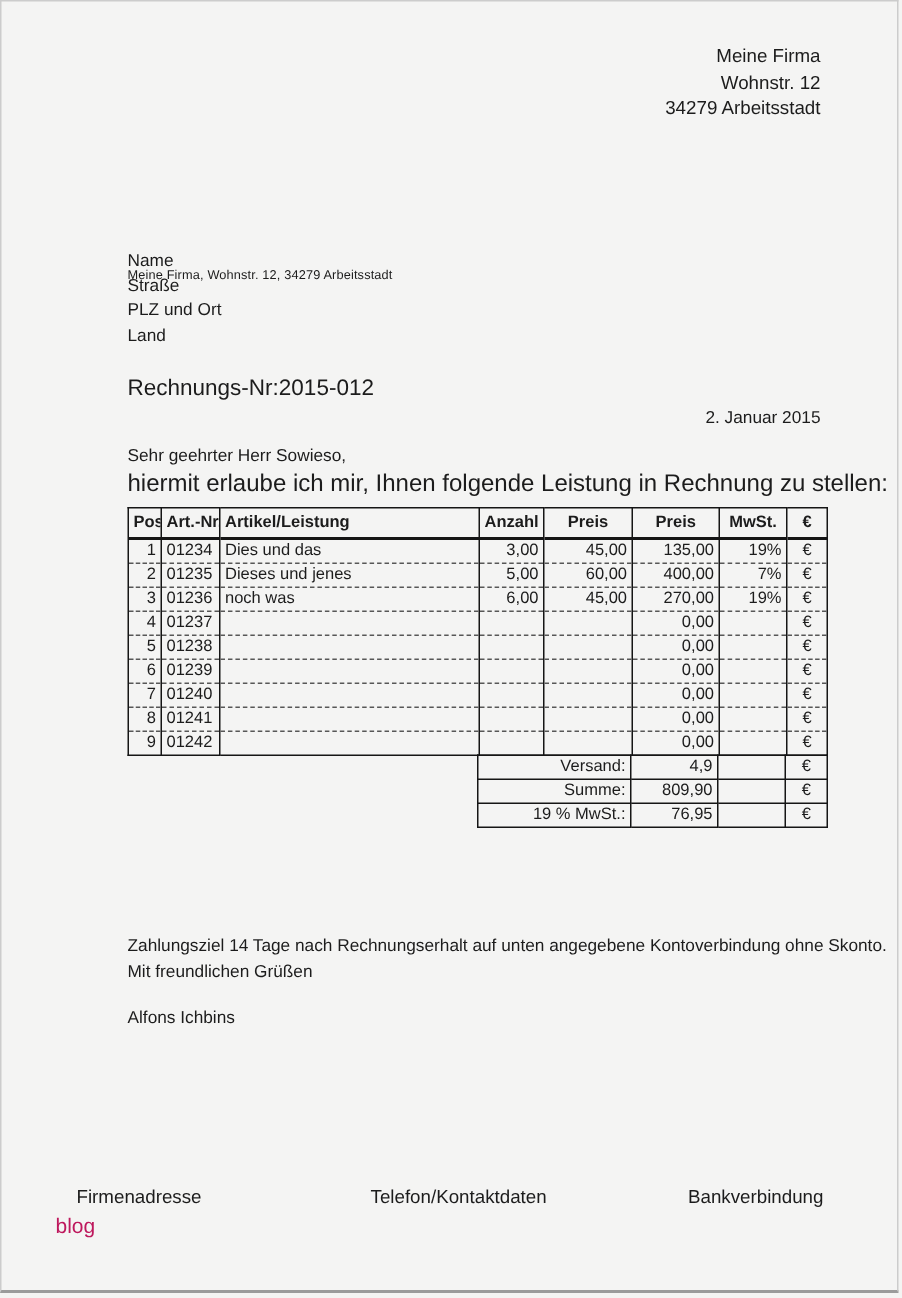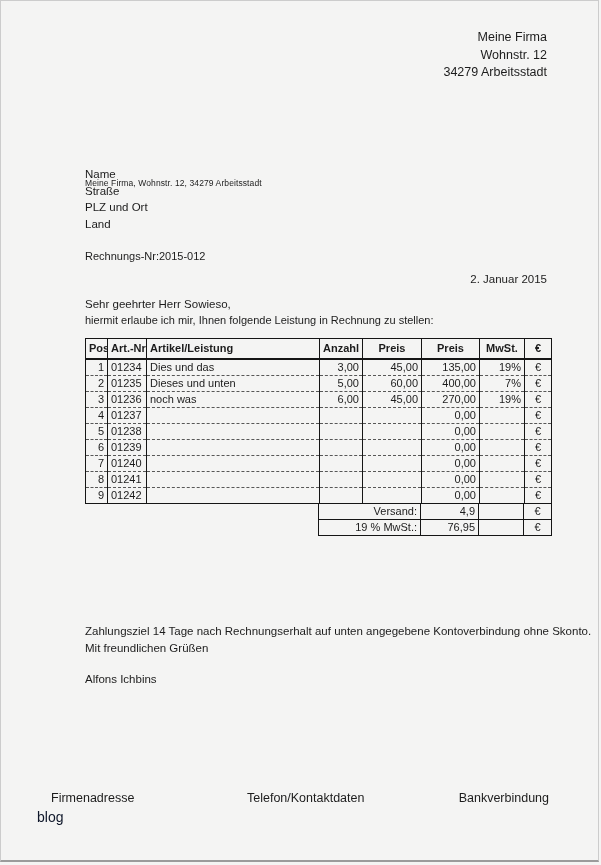--- a/index.html
+++ b/index.html
@@ -37,24 +37,24 @@
     font-size: 8.5px;
     letter-spacing: .1px;
     margin-top: 26px;
   }
   .recipient {
     left: 84px; top: 165px;
     font-size: 11.5px;
     line-height: 16.6px;
   }
 
-  .invoice-no { left: 84px; top: 249px; font-size: 11px; }
+  .invoice-no { left: 84px; top: 249px; font-size: 15px; }
   .invoice-date { right: 51px; top: 272px; font-size: 11.5px; }
   .salutation { left: 84px; top: 297px; font-size: 11.5px; }
-  .intro { left: 84px; top: 313px; font-size: 11px; }
+  .intro { left: 84px; top: 313px; font-size: 16px; }
 
   
   table { border-collapse: collapse; table-layout: fixed; }
   .items {
     position: absolute; left: 84px; top: 337px;
     width: 466px; font-size: 11px;
   }
   .items th, .items td {
     border-left: 1px solid #151515;
     border-right: 1px solid #151515;
@@ -105,21 +105,21 @@
   .signature { left: 84px; top: 672px; font-size: 11.5px; }
 
   .footer-label { top: 790px; font-size: 12.5px; }
   .footer-1 { left: 50px; }
   .footer-2 { left: 246px; }
   .footer-3 { right: 49px; }
 
   .watermark {
     left: 36px; top: 808px;
     font-size: 14px;
-    color: #0f172a;
+    color: #be185d;
   }
 </style>
 </head>
 <body>
 
 <div class="page">
 
   <div class="abs sender-block">
     <div>Meine Firma</div>
     <div>Wohnstr. 12</div>
@@ -172,21 +172,21 @@
         <td class="al">Dies und das</td>
         <td class="ar">3,00</td>
         <td class="ar">45,00</td>
         <td class="ar">135,00</td>
         <td class="ar">19%</td>
         <td class="ac">€</td>
       </tr>
       <tr>
         <td class="ar">2</td>
         <td class="al">01235</td>
-        <td class="al">Dieses und unten</td>
+        <td class="al">Dieses und jenes</td>
         <td class="ar">5,00</td>
         <td class="ar">60,00</td>
         <td class="ar">400,00</td>
         <td class="ar">7%</td>
         <td class="ac">€</td>
       </tr>
       <tr>
         <td class="ar">3</td>
         <td class="al">01236</td>
         <td class="al">noch was</td>
@@ -267,20 +267,26 @@
         <col style="width:28px">
     </colgroup>
     <tbody>
       <tr>
         <td class="ar">Versand:</td>
         <td class="ar">4,9</td>
         <td></td>
         <td class="ac">€</td>
       </tr>
       <tr>
+        <td class="ar">Summe:</td>
+        <td class="ar">809,90</td>
+        <td></td>
+        <td class="ac">€</td>
+      </tr>
+      <tr>
         <td class="ar">19 % MwSt.:</td>
         <td class="ar">76,95</td>
         <td></td>
         <td class="ac">€</td>
       </tr>
     </tbody>
   </table>
 
   <div class="abs payment-terms">Zahlungsziel 14 Tage nach Rechnungserhalt auf unten angegebene Kontoverbindung ohne Skonto.</div>
   <div class="abs regards">Mit freundlichen Grüßen</div>

